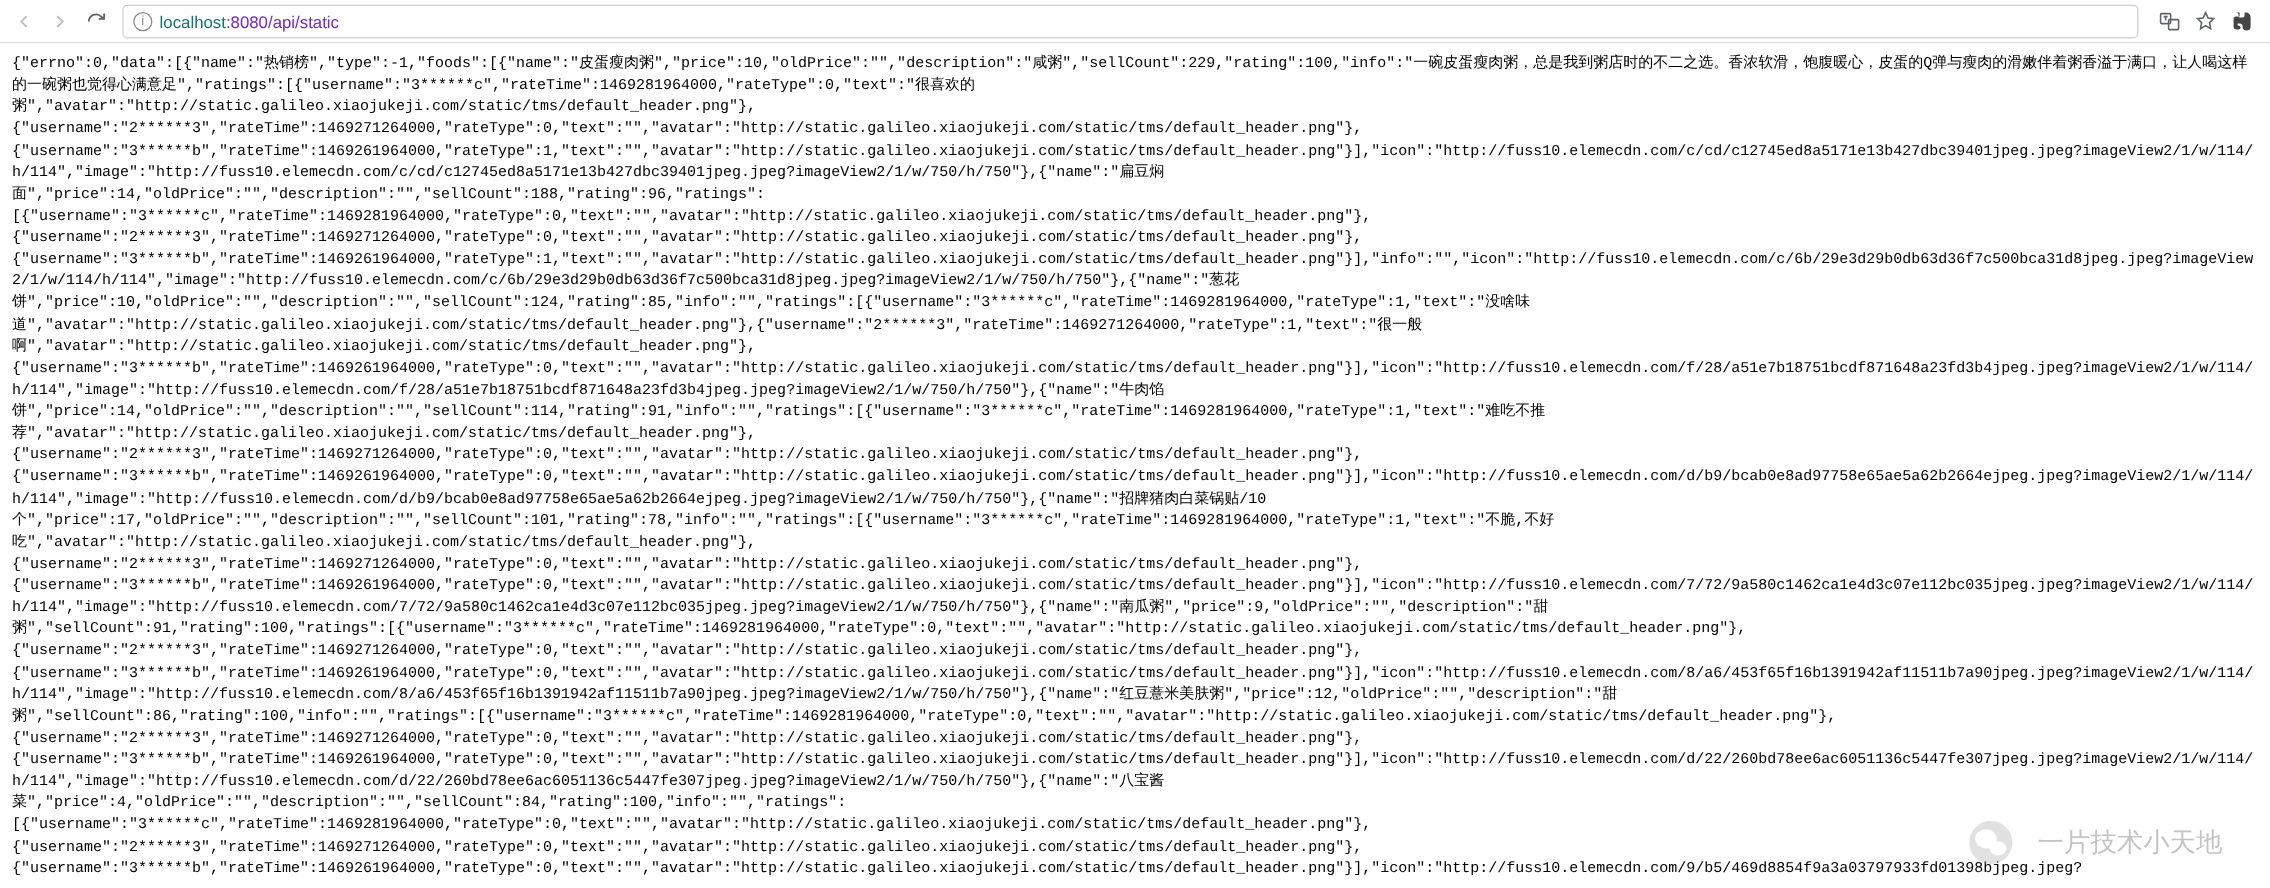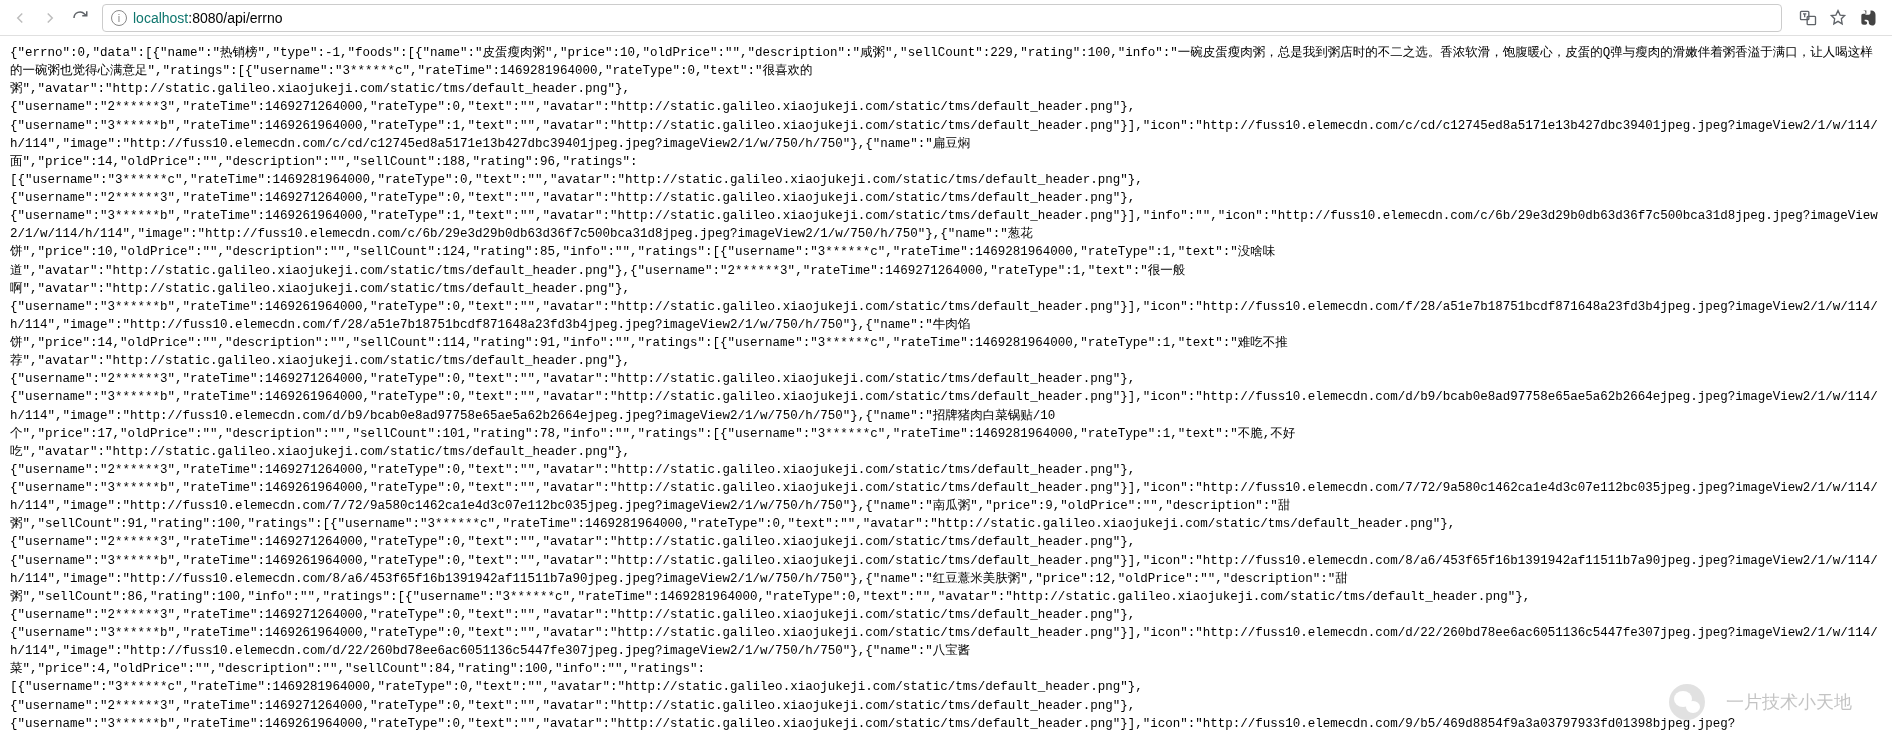--- a/index.html
+++ b/index.html
@@ -40,21 +40,21 @@
       font-size: 14px;
       color: #333;
     }
     .omnibox .info-icon {
       width: 16px; height: 16px; margin-right: 6px;
       border: 1px solid #888; border-radius: 50%;
       display: flex; align-items: center; justify-content: center;
       font-size: 11px; color: #888;
     }
     .omnibox .url-host { color: #0f766e; }
-    .omnibox .url-path { color: #000000; text-align: right; }
+    .omnibox .url-path { color: #6d28d9; text-align: right; }
     .toolbar-right {
       display: flex;
       align-items: center;
       gap: 10px;
       padding: 0 6px;
     }
     .toolbar-icon {
       width: 20px; height: 20px;
       display: flex; align-items: center; justify-content: center;
       color: #5f6368; cursor: pointer;
@@ -69,21 +69,21 @@
       color: #000;
     }
     .watermark {
       position: fixed;
       bottom: 20px;
       right: 40px;
       display: flex;
       align-items: center;
       gap: 21px;
       opacity: 0.35;
-      font-size: 18px;
+      font-size: 22px;
       color: #555;
       font-family: "Microsoft YaHei", sans-serif;
       pointer-events: none;
     }
     .watermark .wechat-icon {
       width: 36px; height: 36px;
       border-radius: 50%;
       background: #aaa;
       position: relative;
     }
@@ -117,21 +117,21 @@
   </div>
   <div class="nav-btn">
     <svg viewBox="0 0 24 24" fill="none" stroke="currentColor" stroke-width="2">
         <path d="M4 12a8 8 0 0 1 14-5.3L21 9M21 3v6h-6"></path>
       </svg>
   </div>
   <div class="omnibox">
     <span class="info-icon">i</span>
     <span class="url-host">localhost</span>
       <span class="url-path">:8080</span>
-      <span class="url-path">/api/errno</span>
+      <span class="url-path">/api/static</span>
   </div>
   <div class="toolbar-right">
     <div class="toolbar-icon">
       <svg viewBox="0 0 24 24" fill="none" stroke="currentColor" stroke-width="1.6">
           <rect x="3" y="4" width="10" height="10" rx="1"></rect>
           <rect x="11" y="10" width="10" height="10" rx="1"></rect>
           <path d="M6 7h4M8 7v4"></path>
         </svg>
     </div>
     <div class="toolbar-icon">

